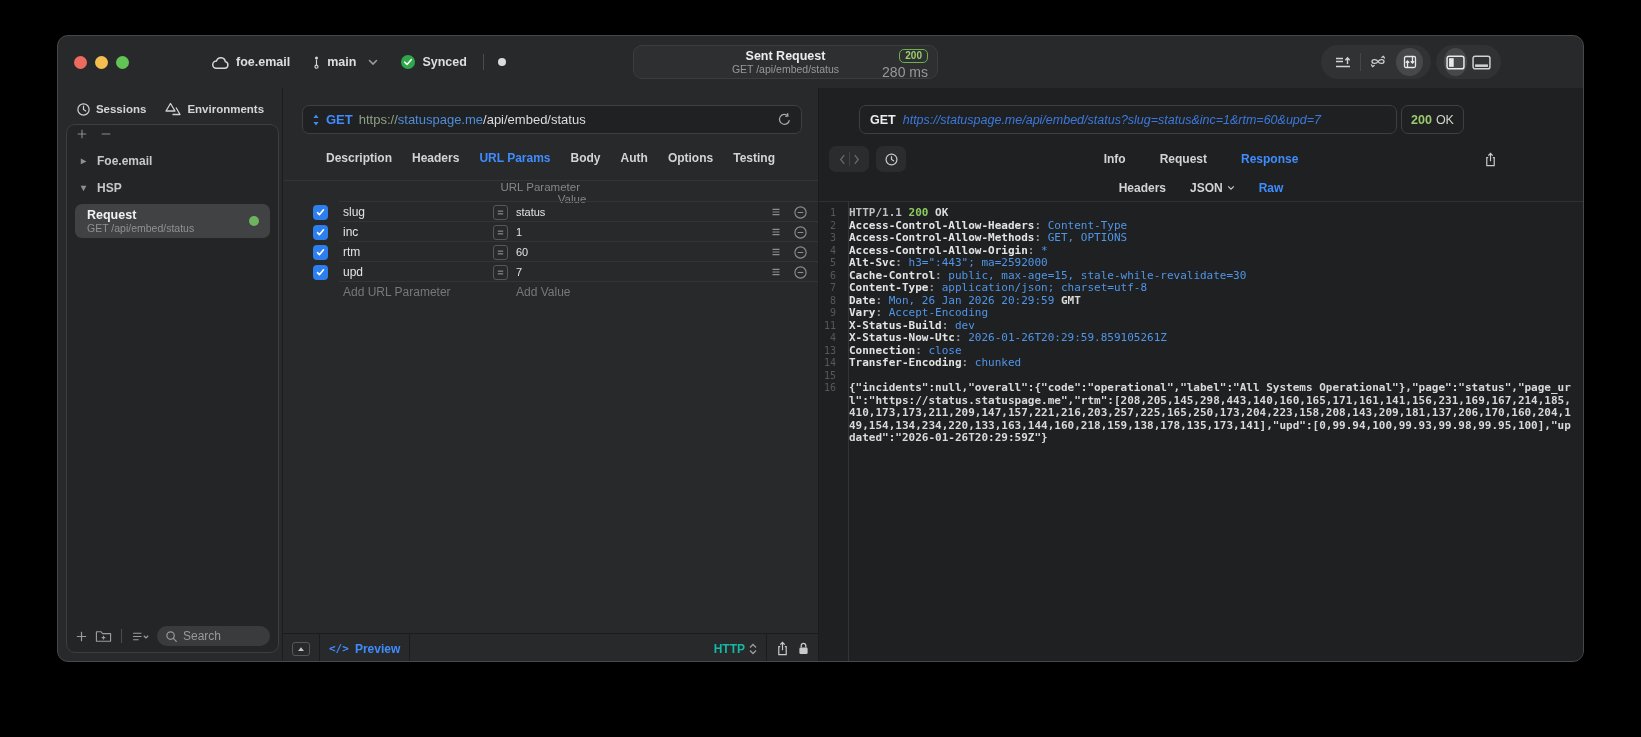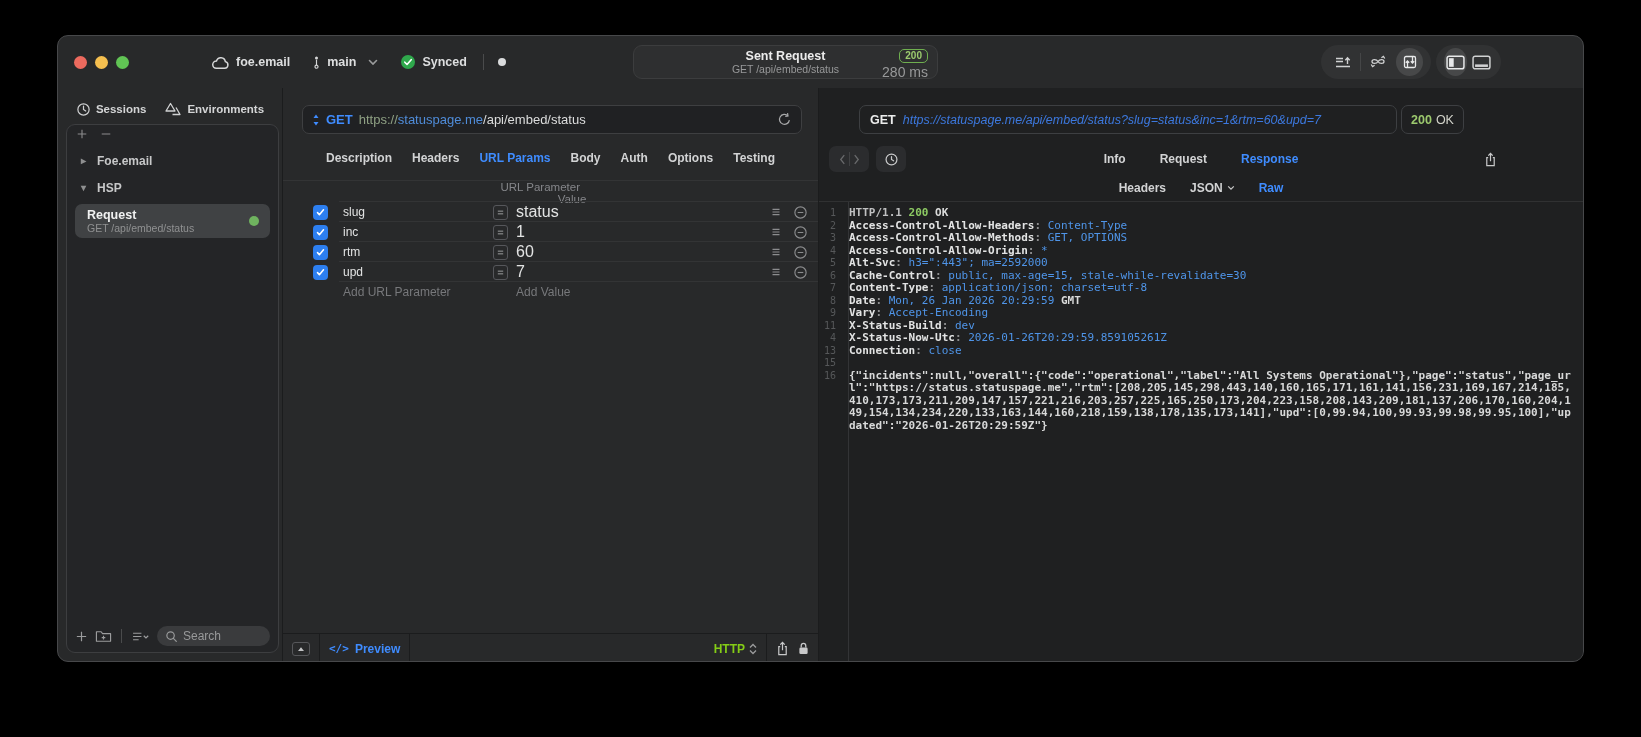--- a/index.html
+++ b/index.html
@@ -78,32 +78,32 @@
   .etab.active { color:var(--accent,#3f8cff); }
   .ptable { position:absolute; top:92px; left:0; right:0; border-top:1px solid #333435; }
   .prow { position:relative; display:flex; align-items:center; height:20px; padding:0 10px 0 30px; }
   .prow.hdr { height:21px; color:#85868a; font-size:11.5px;flex-direction:column; }
   .prow::after { content:""; position:absolute; left:56px; right:0; bottom:0; border-bottom:1px solid #333435; }
   .prow.add::after { display:none; }
   .cb { width:15px; height:15px; border-radius:4px; background:var(--checkbox,#2d7ff0); display:flex; align-items:center; justify-content:center; flex-shrink:0; }
   .pname { margin-left:15px; width:150px; flex-shrink:0; color:#e2e3e3; font-size:12px; }
   .hdr .hname { margin-left:30px; width:150px; flex-shrink:0; }
   .eqbox { width:15px; height:15px; border:1px solid #56575b; border-radius:3px; display:flex; align-items:center; justify-content:center; flex-shrink:0; }
-  .pval { margin-left:8px; flex:1; color:#e2e3e3; font-size:16px; }
+  .pval { margin-left:8px; flex:1; color:#e2e3e3; font-size:11px; }
   .rowicon { display:flex; align-items:center; justify-content:center; width:16px; margin-left:8px; }
   .addname { margin-left:30px; width:165px; color:#77787b; font-size:12px; }
   .addval { color:#77787b; font-size:12px; margin-left:8px; }
   .ebottom { position:absolute; left:0; right:0; bottom:0; height:30px; border-top:1px solid #1b1c1d;
              display:flex; align-items:center; padding:0 9px; gap:9px; }
   .collapse-btn { width:18px; height:14px; border:1px solid #56575a; border-radius:3px; display:flex; align-items:center; justify-content:center; }
   .bdiv { width:1px; height:30px; background:#1b1c1d; }
   .preview { display:flex; align-items:center; gap:6px; color:var(--accent,#3f8cff); font-size:12px; font-weight:700; }
   .codeglyph { font-family:"DejaVu Sans Mono",monospace; font-size:11px; font-weight:700; color:var(--accent,#3f8cff); }
   .espacer { flex:1; }
-  .proto { display:flex; align-items:center; gap:4px; color:#84cc16; font-size:12px; font-weight:700;justify-content:space-between; }
+  .proto { display:flex; align-items:center; gap:4px; color:#14b8a6; font-size:12px; font-weight:700;justify-content:space-between; }
 
   
   .rurl { position:absolute; left:40px; top:17px; width:538px; height:29px; border:1px solid #3d3f42; border-radius:7px;
           display:flex; align-items:center; gap:7px; padding:0 10px; }
   .r-method { color:#eceded; font-size:12.5px; font-weight:700; }
   .r-url { color:#3c78de; font-size:12.5px; white-space:nowrap; overflow:hidden; flex:1;font-style:italic; }
   .rstatus { position:absolute; left:582px; top:17px; width:63px; height:29px; border:1px solid #3d3f42; border-radius:7px;
              display:flex; align-items:center; justify-content:center; gap:4px; font-size:12.5px; }
   .rs-code { color:#9cc96e; font-weight:700; } .rs-text { color:#d3d4cb; }
   .rnav { position:absolute; top:58px; left:10px; display:flex; gap:7px; align-items:center; }
@@ -605,20 +605,24 @@
             </div>
             <div class="resp-line">
               <span class="ln">4</span>
               <span class="lc"><span class="sg-k">X-Status-Now-Utc</span><span class="sg-p">: </span><span class="sg-v">2026-01-26T20:29:59.859105261Z</span></span>
             </div>
             <div class="resp-line">
               <span class="ln">13</span>
               <span class="lc"><span class="sg-k">Connection</span><span class="sg-p">: </span><span class="sg-v">close</span></span>
             </div>
             <div class="resp-line">
+              <span class="ln">14</span>
+              <span class="lc"><span class="sg-k">Transfer-Encoding</span><span class="sg-p">: </span><span class="sg-v">chunked</span></span>
+            </div>
+            <div class="resp-line">
               <span class="ln">15</span>
               <span class="lc"></span>
             </div>
             <div class="resp-line">
               <span class="ln">16</span>
               <span class="lc"><span class="sg-b">{"incidents":null,"overall":{"code":"operational","label":"All Systems Operational"},"page":"status","page_url":"https://status.statuspage.me","rtm":[208,205,145,298,443,140,160,165,171,161,141,156,231,169,167,214,185,410,173,173,211,209,147,157,221,216,203,257,225,165,250,173,204,223,158,208,143,209,181,137,206,170,160,204,149,154,134,234,220,133,163,144,160,218,159,138,178,135,173,141],"upd":[0,99.94,100,99.93,99.98,99.95,100],"updated":"2026-01-26T20:29:59Z"}</span></span>
             </div>
           </div>
     </div>
   </div>

